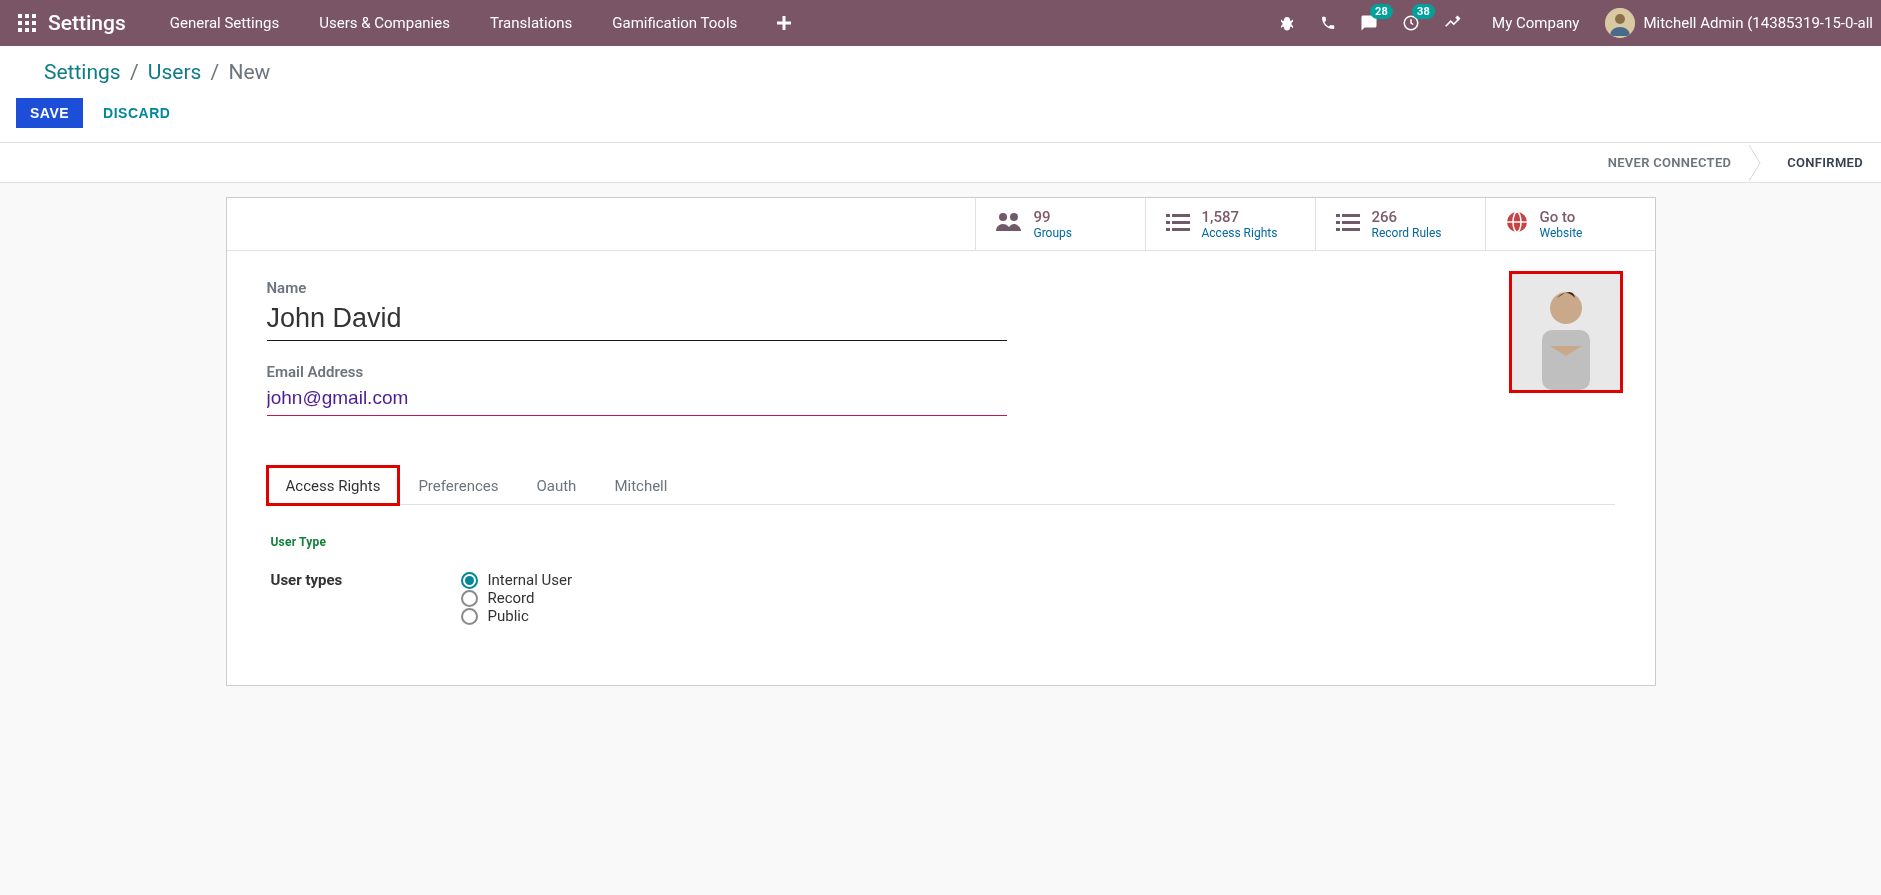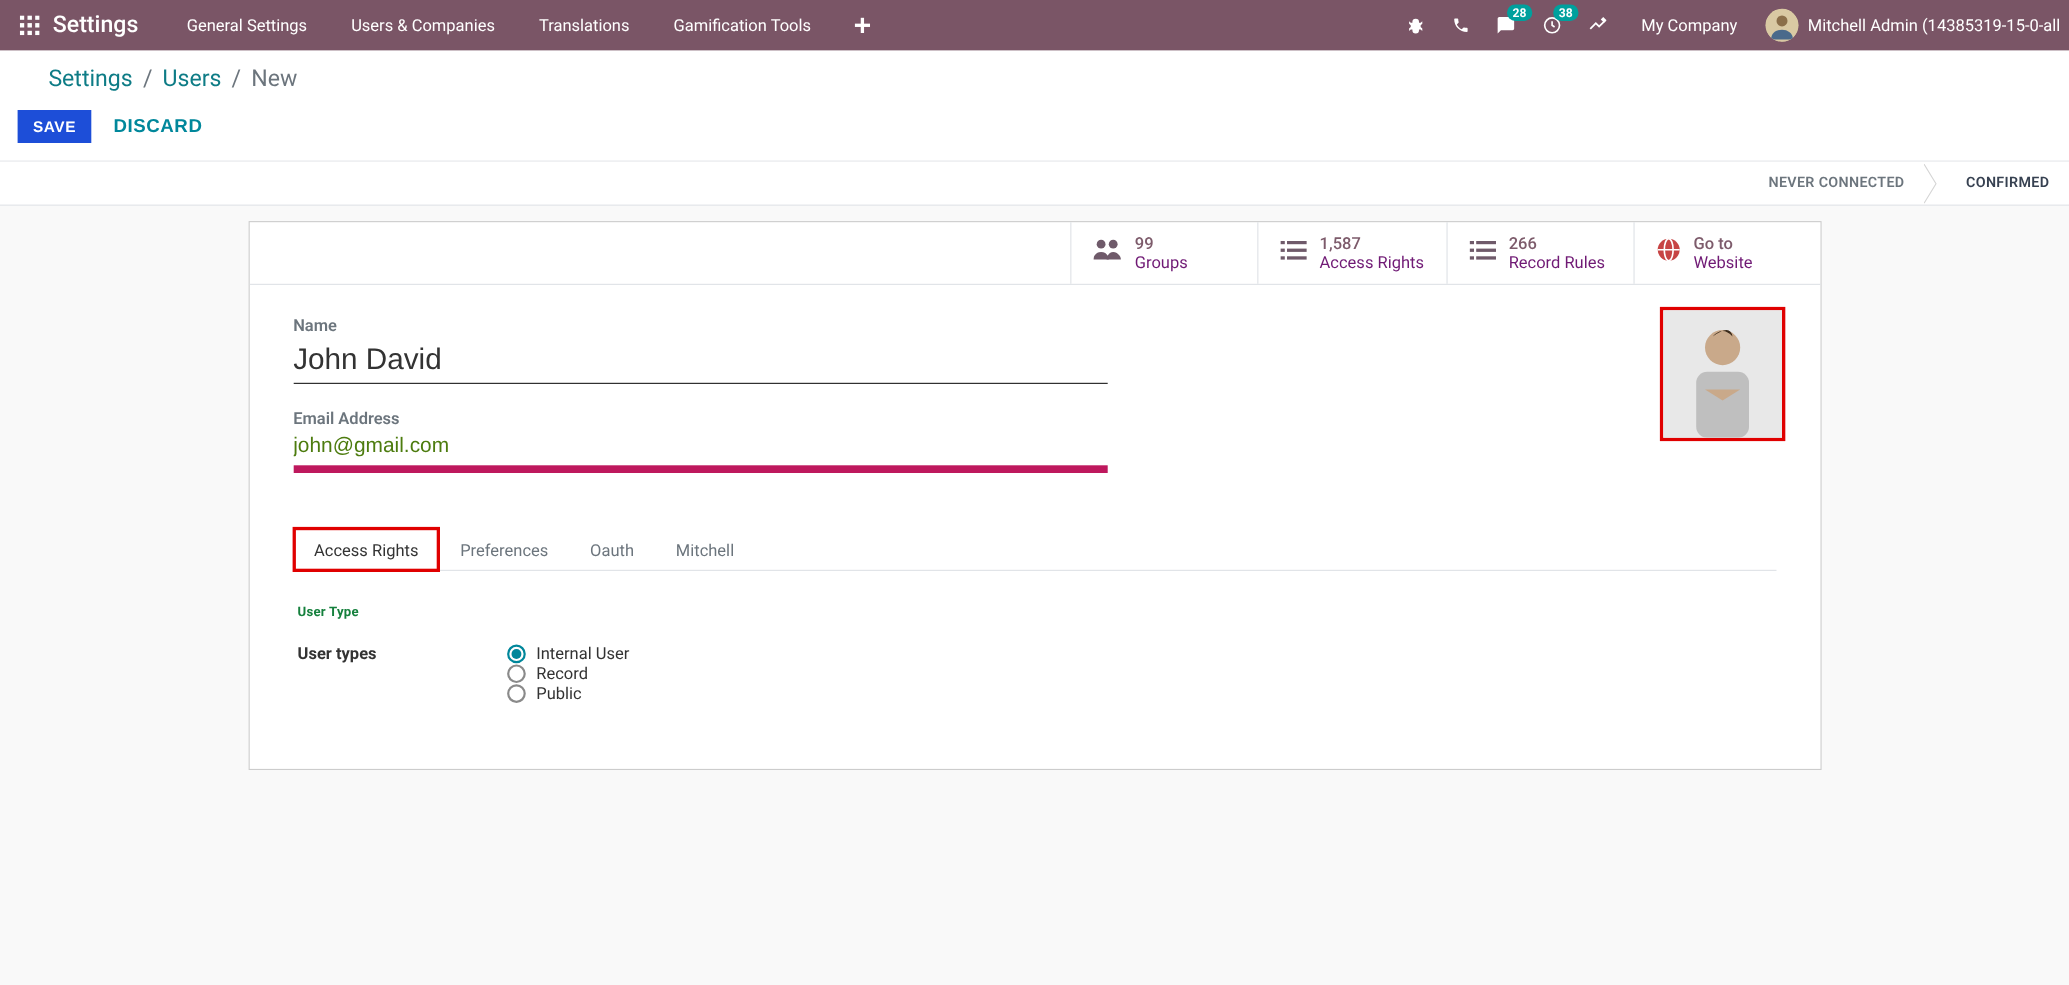--- a/index.html
+++ b/index.html
@@ -20,44 +20,44 @@
     .avatar-sm { width: 30px; height: 30px; border-radius: 50%; background: #d9c9a3; display: flex; align-items: center; justify-content: center; overflow: hidden; }
     
     
     .control-panel { background: #fff; border-bottom: 1px solid #dee2e6; }
     .breadcrumbs { padding: 14px 16px 8px; font-size: 21px; color: #5b6d74; margin-left: 28px; }
     .breadcrumbs a { color: #0e7c86; text-decoration: none; }
     .breadcrumbs .sep { color: #6c757d; padding: 0 4px; }
     .breadcrumbs .current { color: #6c757d; }
     .cp-buttons { padding: 6px 16px 14px; display: flex; gap: 6px; align-items: center; }
     .btn-save { background: #1d4ed8; color: #fff; border: none; padding: 7px 14px; font-size: 14px; font-weight: 700; cursor: pointer; letter-spacing: 0.5px; }
-    .btn-discard { background: transparent; color: #00879b; border: none; padding: 7px 14px; font-size: 17px; font-weight: 700; cursor: pointer; letter-spacing: 0.5px; }
+    .btn-discard { background: transparent; color: #00879b; border: none; padding: 7px 14px; font-size: 14px; font-weight: 700; cursor: pointer; letter-spacing: 0.5px; }
     
     
     .statusbar { display: flex; justify-content: flex-end; border-bottom: 1px solid #dee2e6; background: #fff; }
     .status-step { padding: 12px 18px; font-size: 13px; font-weight: 600; color: #6c757d; letter-spacing: 0.3px; position: relative; }
     .status-step.current { color: #374151; }
     .status-arrow { width: 20px; display: flex; align-items: center; color: #d5d5d5; }
     
     
     .form-container { max-width: 1430px; margin: 0 auto; padding-top: 14px; }
     .sheet { background: #fff; border: 1px solid #ccc; }
     
     
     .stat-row { display: flex; justify-content: flex-end; border-bottom: 1px solid #dee2e6; }
     .stat-btn { display: flex; align-items: center; gap: 12px; padding: 10px 20px; border-left: 1px solid #dee2e6; cursor: pointer; min-width: 170px; }
     .stat-icon { color: #6f5a6a; font-size: 22px; }
     .stat-text .num { color: #7d5b6b; font-size: 15px; font-weight: 500; }
-    .stat-text .lbl { color: #701a75; font-size: 15px; }
+    .stat-text .lbl { color: #0369a1; font-size: 12px; }
     
     
     .form-body { padding: 28px 40px 20px; position: relative; }
     .field-label { color: #6c757d; font-size: 15px; font-weight: 600; margin-bottom: 2px; }
     .big-input { width: 740px; font-size: 27px; border: none; border-bottom: 1px solid #1b1b1b; padding: 4px 0 6px; outline: none; color: #333; background: transparent; }
-    .med-input { width: 740px; font-size: 19px; border: none; border-bottom: 7px solid #be185d; padding: 4px 0 6px; outline: none; color: #4d7c0f; background: transparent; }
+    .med-input { width: 740px; font-size: 19px; border: none; border-bottom: 1px solid #be185d; padding: 4px 0 6px; outline: none; color: #4c1d95; background: transparent; }
     .field-block { margin-bottom: 22px; }
     
     .photo-box { position: absolute; right: 32px; top: 20px; width: 114px; height: 122px; border: 3px solid #e00000; background: #efefef; display:flex; align-items:center; justify-content:center; }
     
     
     .tabs { display: flex; margin-top: 50px; border-bottom: 1px solid #dee2e6; }
     .tab { padding: 10px 18px; border: 1px solid transparent; border-bottom: none; font-size: 15px; color: #6c757d; cursor: pointer; margin-bottom: -1px; }
     .tab.active { border-color: #dee2e6; background: #fff; color: #333; }
     .tab-hl { outline: 3px solid #e00000; outline-offset: -2px; }
     

